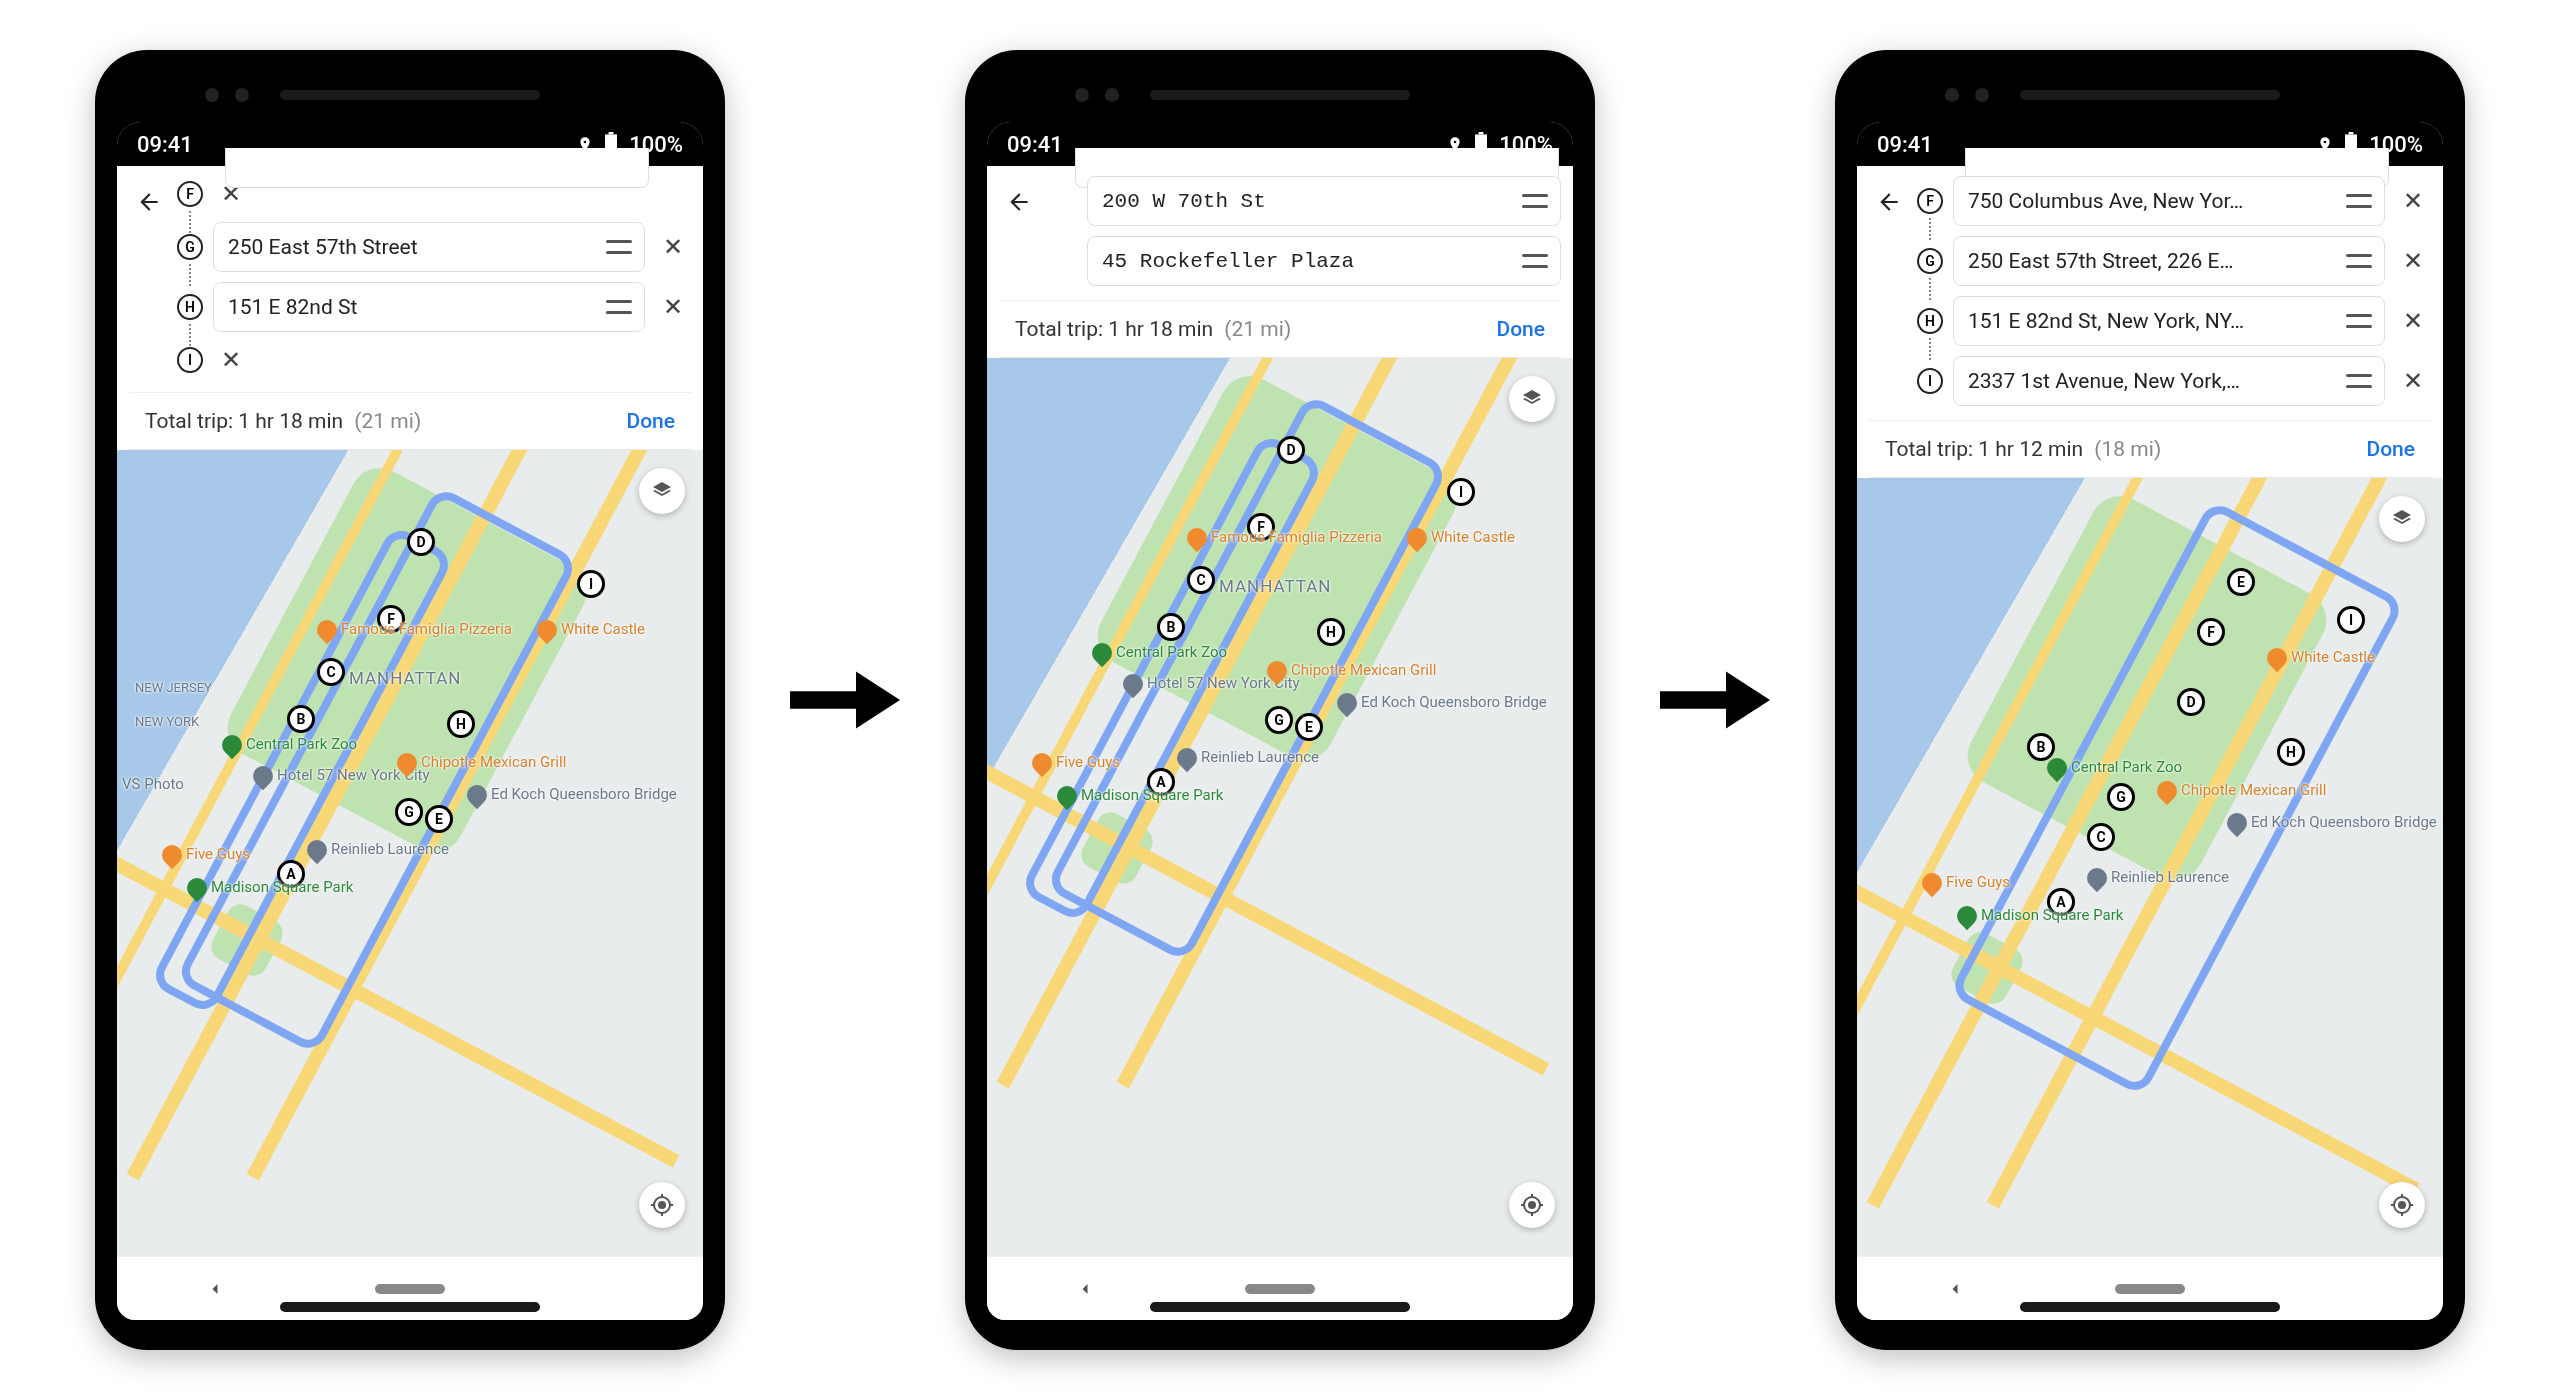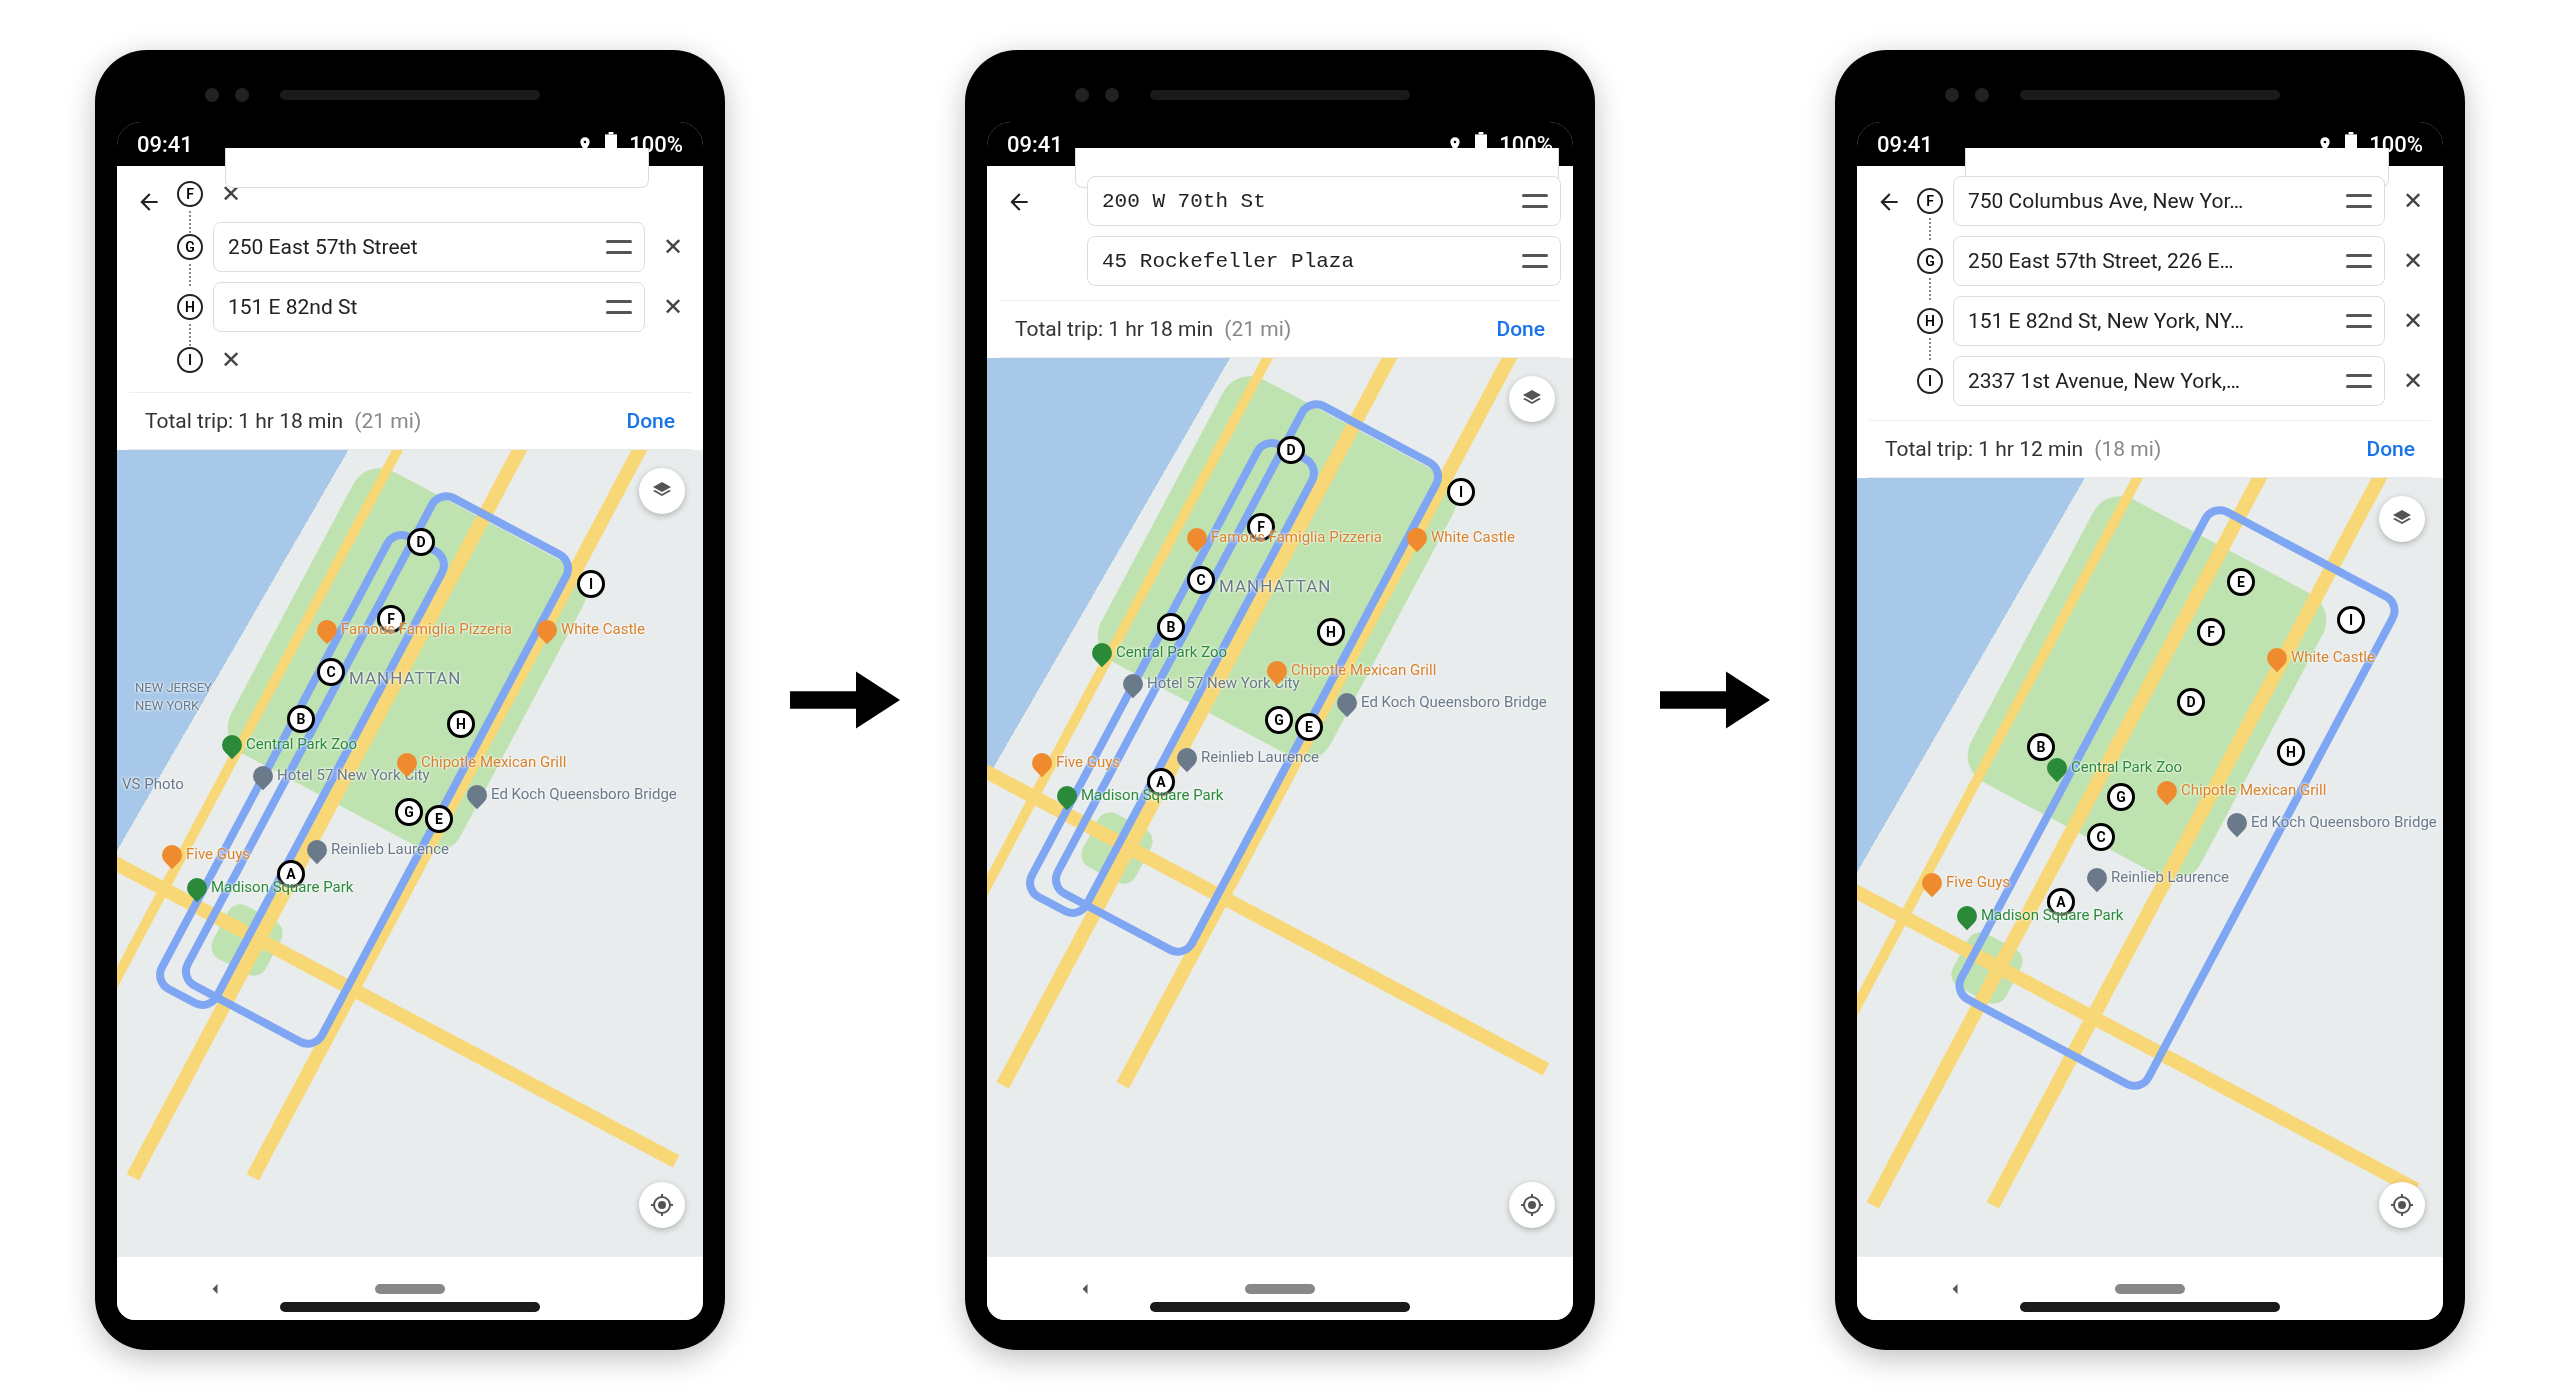--- a/index.html
+++ b/index.html
@@ -351,21 +351,21 @@
       <div class="poi grey" style="top:218px;left:232px;font-size:17px;letter-spacing:1px">MANHATTAN</div>
       <div class="poi green" style="top:285px;left:105px"><span class="poi-dot green"></span><span>Central Park Zoo</span></div>
       <div class="poi grey" style="top:316px;left:136px"><span class="poi-dot grey"></span><span>Hotel 57 New York City</span></div>
       <div class="poi" style="top:303px;left:280px"><span class="poi-dot orange"></span><span>Chipotle Mexican Grill</span></div>
       <div class="poi grey" style="top:335px;left:350px"><span class="poi-dot grey"></span><span>Ed Koch Queensboro Bridge</span></div>
       <div class="poi grey" style="top:325px;left:5px">VS Photo</div>
       <div class="poi" style="top:395px;left:45px"><span class="poi-dot orange"></span><span>Five Guys</span></div>
       <div class="poi grey" style="top:390px;left:190px"><span class="poi-dot grey"></span><span>Reinlieb Laurence</span></div>
       <div class="poi green" style="top:428px;left:70px"><span class="poi-dot green"></span><span>Madison Square Park</span></div>
       <div class="poi grey" style="top:230px;left:18px;font-size:13px">NEW JERSEY</div>
-      <div class="poi grey" style="top:248px;left:18px;font-size:13px">NEW YORK</div>
+      <div class="poi grey" style="top:264px;left:18px;font-size:13px">NEW YORK</div>
       <div class="layers-btn">
           <svg width="24" height="24" viewBox="0 0 24 24">
             <path fill="#555" d="M12 3l9 5-9 5-9-5 9-5zm0 12l7-4 2 1-9 5-9-5 2-1 7 4z"></path>
           </svg>
         </div>
       <div class="locate-btn">
           <svg width="24" height="24" viewBox="0 0 24 24">
             <circle cx="12" cy="12" r="4" fill="#555"></circle>
             <circle cx="12" cy="12" r="8" fill="none" stroke="#555" stroke-width="2"></circle>
             <path stroke="#555" stroke-width="2" d="M12 1v3M12 20v3M1 12h3M20 12h3"></path>

